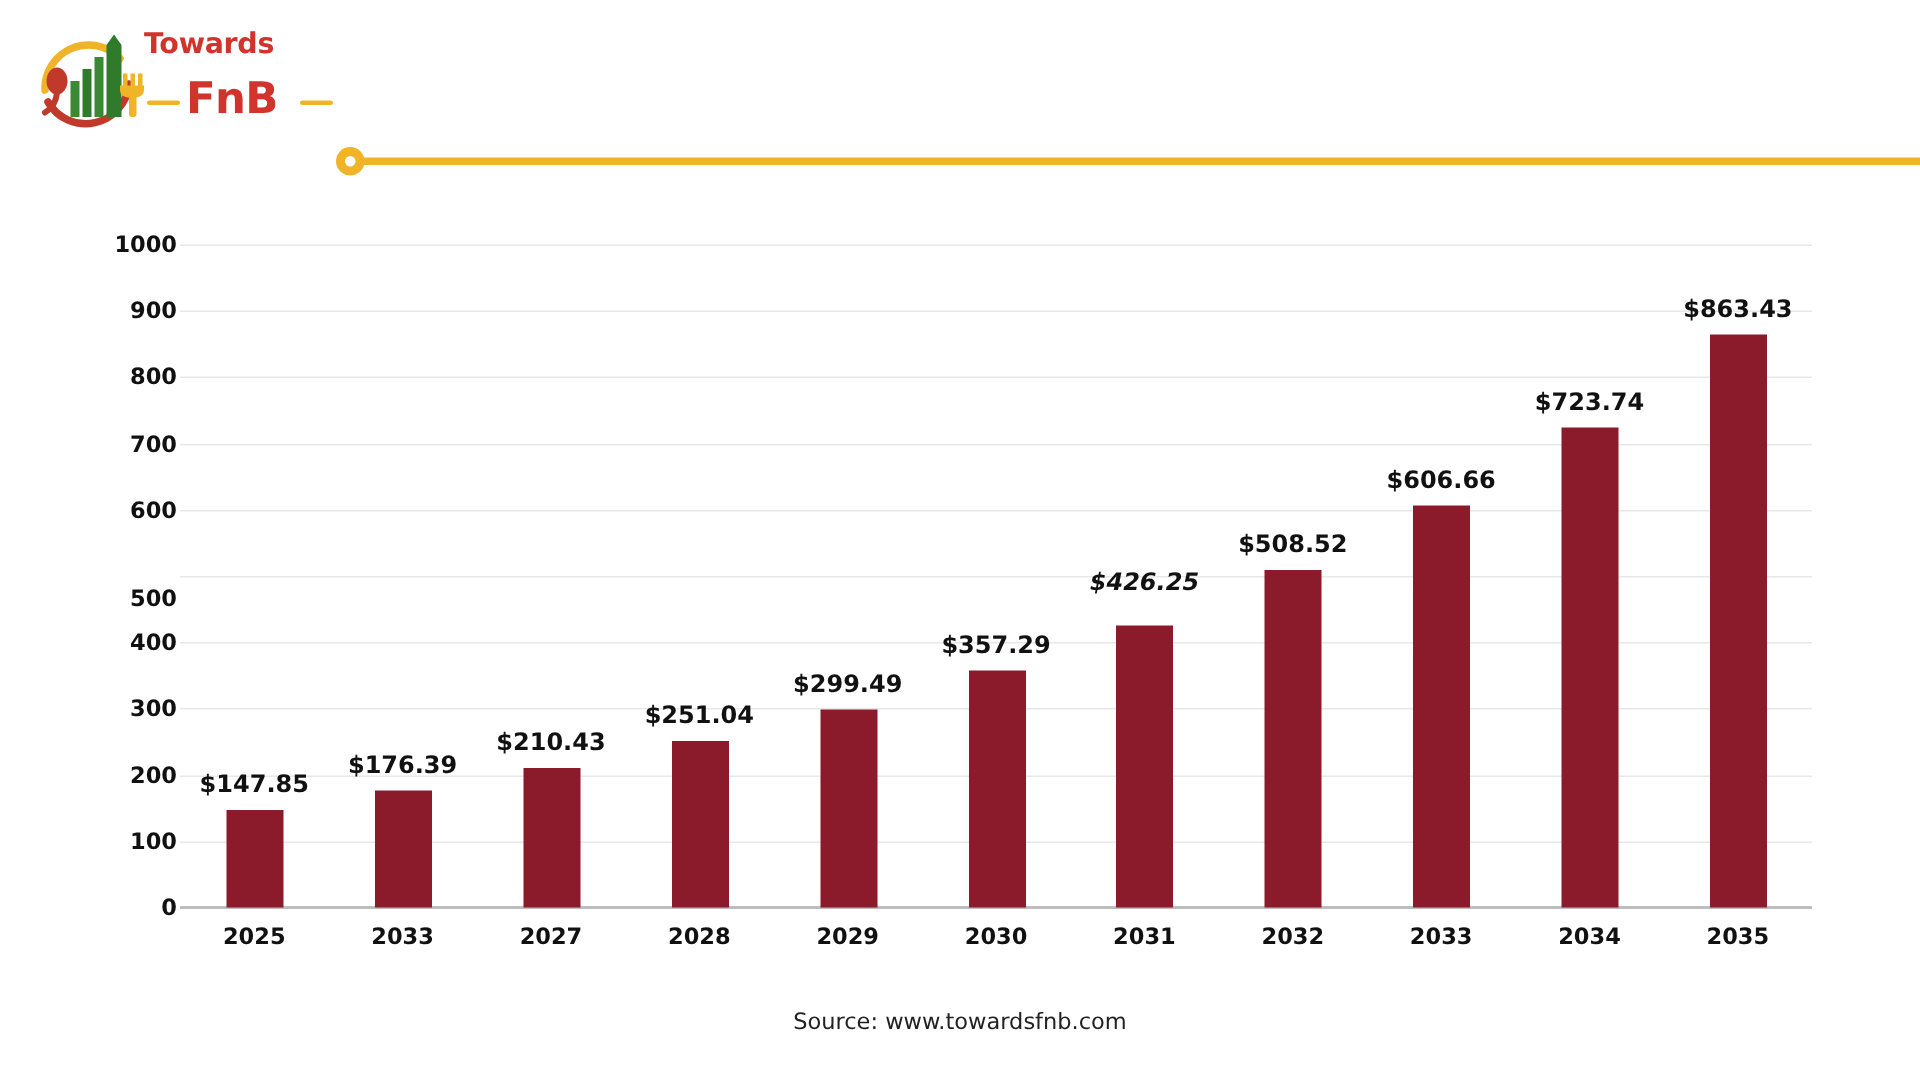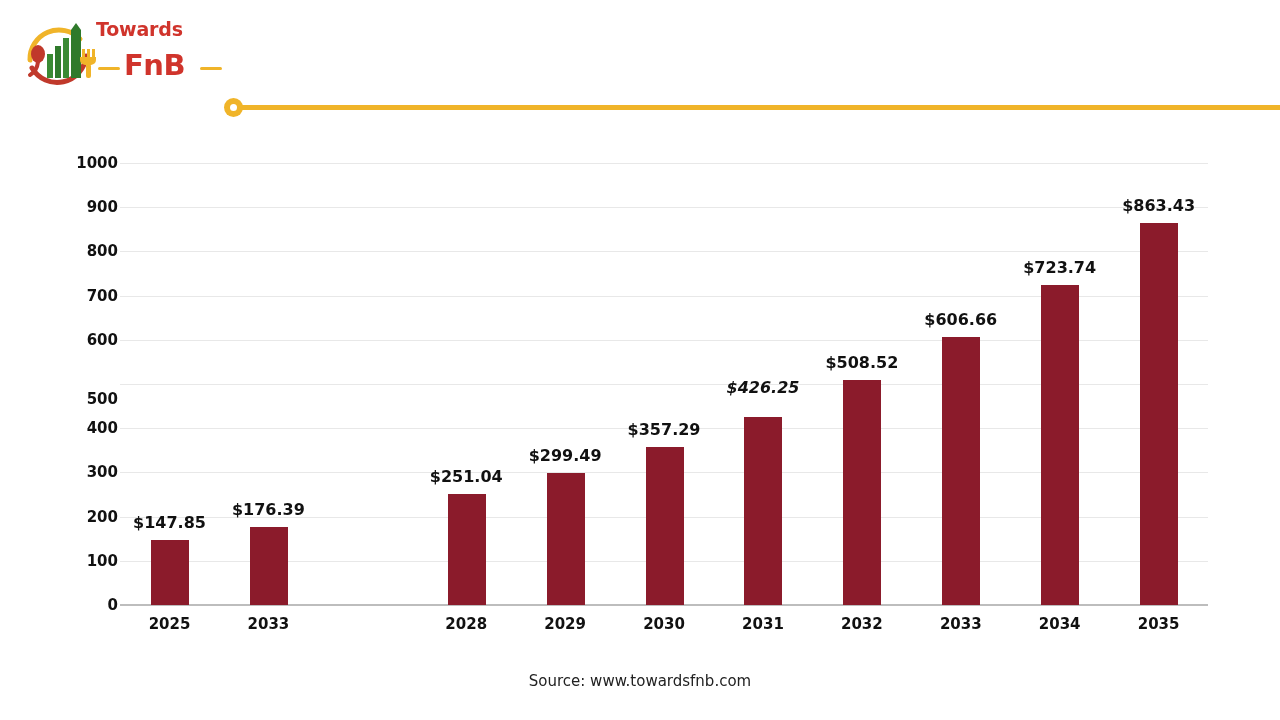--- a/index.html
+++ b/index.html
@@ -282,20 +282,25 @@
       <div class="bar-slot" style="left: 0px; width: 98.9091px;">
         <div class="bar" title="$147.85" style="height: 65.3497px; background: rgb(139, 27, 43);"></div>
         <div class="bar-label" style="bottom: 73.3497px;">$147.85</div>
         <div class="xtick">2025</div>
       </div>
       <div class="bar-slot" style="left: 98.9091px; width: 98.9091px;">
         <div class="bar" title="$176.39" style="height: 77.9644px; background: rgb(139, 27, 43);"></div>
         <div class="bar-label" style="bottom: 85.9644px;">$176.39</div>
         <div class="xtick">2033</div>
       </div>
+      <div class="bar-slot" style="left: 197.818px; width: 98.9091px;">
+        <div class="bar" title="$210.43" style="height: 93.0101px; background: rgb(139, 27, 43);"></div>
+        <div class="bar-label" style="bottom: 101.01px;">$210.43</div>
+        <div class="xtick">2027</div>
+      </div>
       <div class="bar-slot" style="left: 296.727px; width: 98.9091px;">
         <div class="bar" title="$251.04" style="height: 110.96px; background: rgb(139, 27, 43);"></div>
         <div class="bar-label" style="bottom: 118.96px;">$251.04</div>
         <div class="xtick">2028</div>
       </div>
       <div class="bar-slot" style="left: 395.636px; width: 98.9091px;">
         <div class="bar" title="$299.49" style="height: 132.375px; background: rgb(139, 27, 43);"></div>
         <div class="bar-label" style="bottom: 140.375px;">$299.49</div>
         <div class="xtick">2029</div>
       </div>

